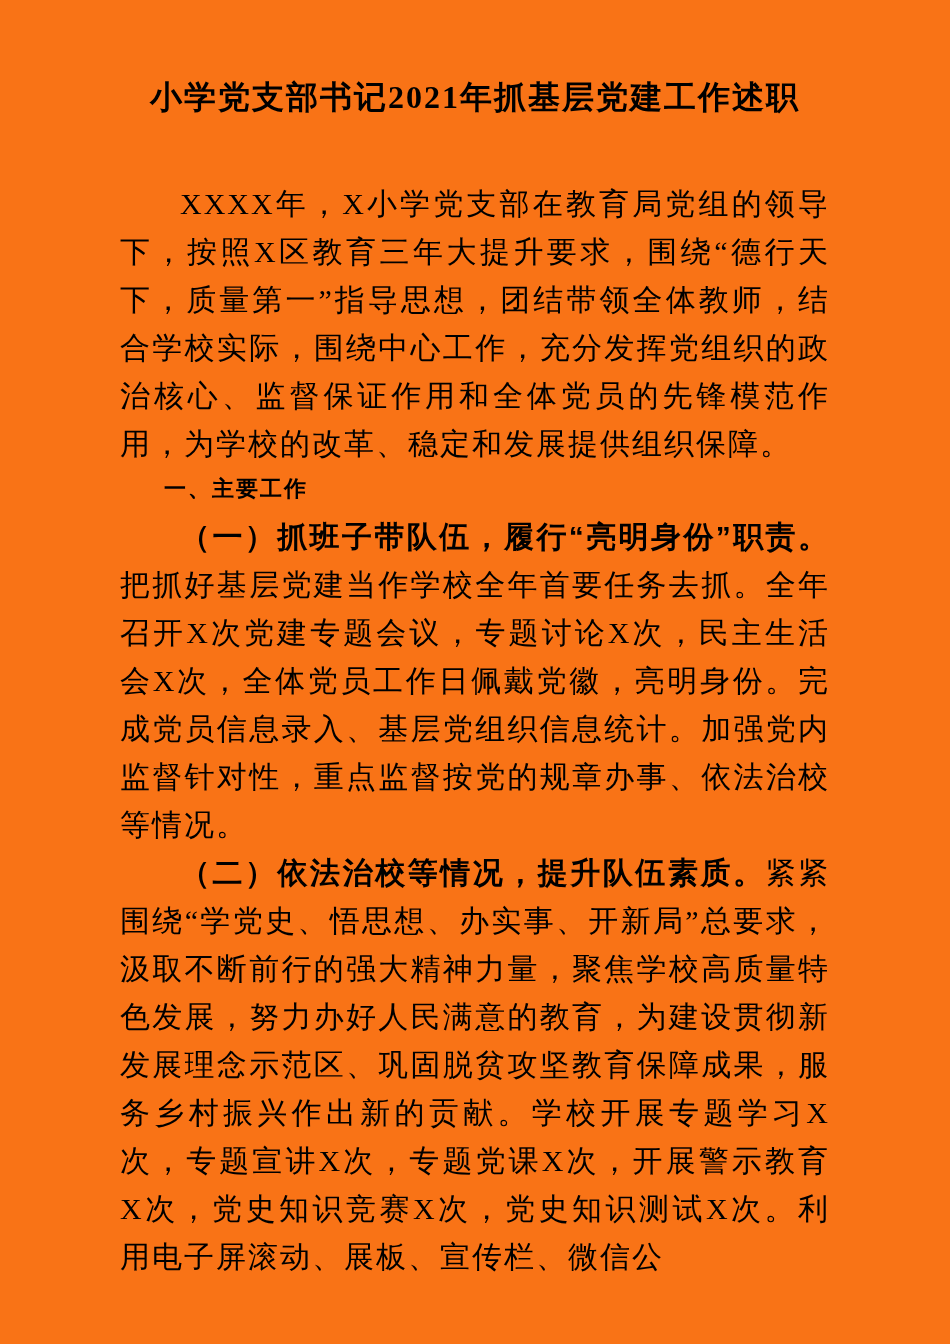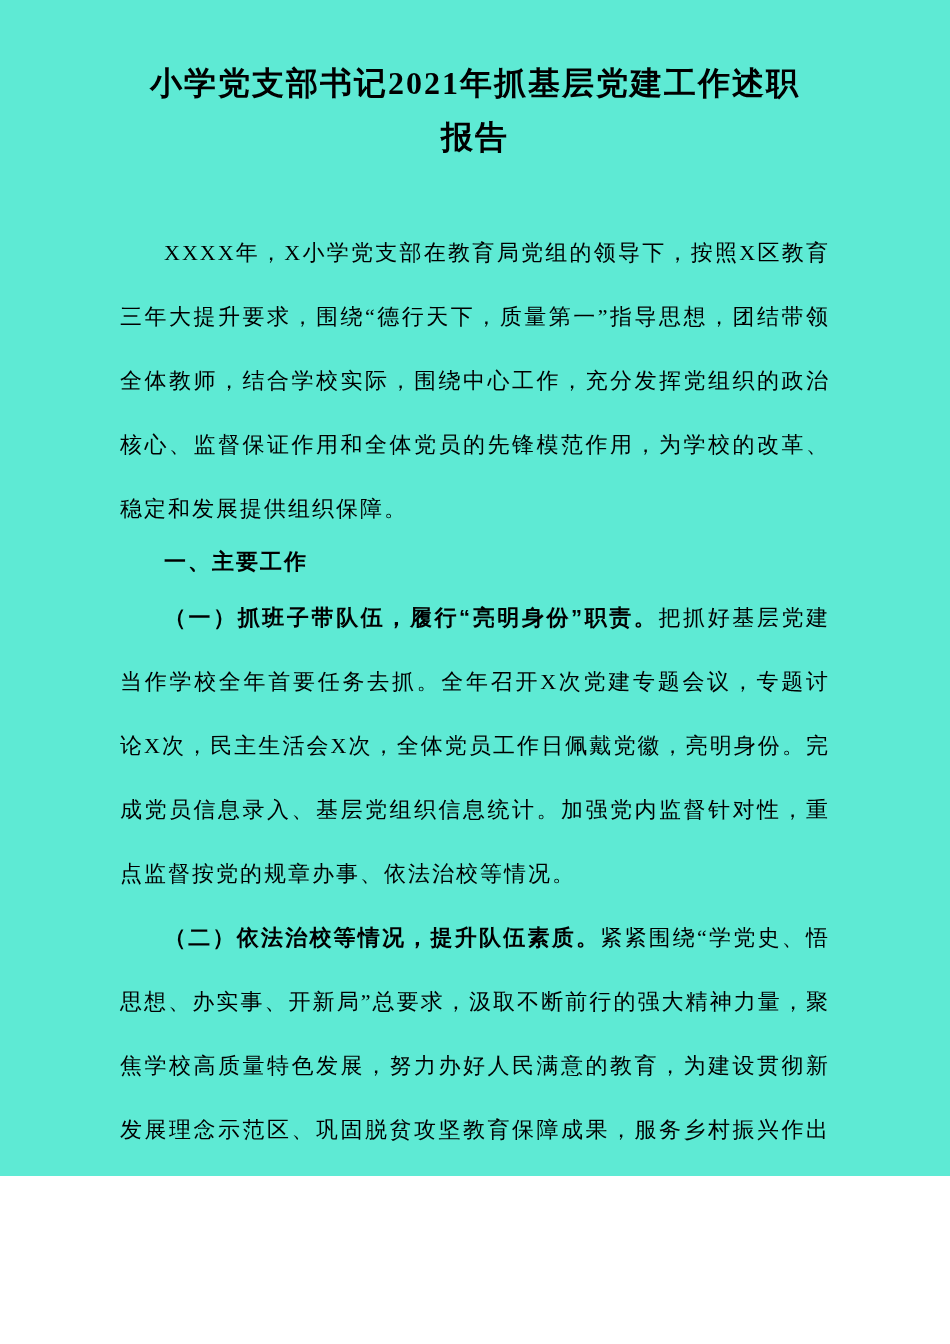--- a/index.html
+++ b/index.html
@@ -3,45 +3,45 @@
 <meta charset="utf-8">
 <style>
   html, body {
     margin: 0;
     padding: 0;
     background: #ffffff;
   }
   .page {
     position: relative;
     width: 950px;
-    height: 1176px;
+    height: 1344px;
     margin: 0 auto;
-    background: #5eead4;
+    background: #f97316;
     box-sizing: border-box;
-    padding: 56px 120px 40px 120px;
+    padding: 70px 120px 40px 120px;
     overflow: hidden;
     color: #000000;
     font-family: "Liberation Serif", "DejaVu Serif", serif;
   }
   .title {
     margin: 0 0 56px 0;
     font-size: 32px;
     font-weight: bold;
     text-align: center;
     line-height: 1.7;
     letter-spacing: 2px;
     font-family: "Liberation Serif", "DejaVu Serif", serif;
   }
   .title-line {
     display: block;
   }
   .para {
     margin: 0;
-    font-size: 22px;
-    line-height: 64px;
+    font-size: 30px;
+    line-height: 48px;
     letter-spacing: 2px;
     text-align: justify;
     text-indent: 2em;
     word-break: break-all;
   }
   .heading {
     margin: 0;
     font-size: 22px;
     line-height: 45px;
     letter-spacing: 2px;
@@ -54,21 +54,20 @@
     font-family: "Liberation Sans", "DejaVu Sans", sans-serif;
   }
 </style>
 </head>
 <body>
 
 <div class="page">
 
   <h1 class="title">
     <span class="title-line">小学党支部书记2021年抓基层党建工作述职</span>
-    <span class="title-line">报告</span>
   </h1>
 
   <p class="para">XXXX年，X小学党支部在教育局党组的领导下，按照X区教育三年大提升要求，围绕“德行天下，质量第一”指导思想，团结带领全体教师，结合学校实际，围绕中心工作，充分发挥党组织的政治核心、监督保证作用和全体党员的先锋模范作用，为学校的改革、稳定和发展提供组织保障。</p>
 
   <h2 class="heading">一、主要工作</h2>
 
   <p class="para"><span class="lead">（一）抓班子带队伍，履行“亮明身份”职责。</span><span>把抓好基层党建当作学校全年首要任务去抓。全年召开X次党建专题会议，专题讨论X次，民主生活会X次，全体党员工作日佩戴党徽，亮明身份。完成党员信息录入、基层党组织信息统计。加强党内监督针对性，重点监督按党的规章办事、依法治校等情况。</span></p>
 
   <p class="para"><span class="lead">（二）依法治校等情况，提升队伍素质。</span><span>紧紧围绕“学党史、悟思想、办实事、开新局”总要求，汲取不断前行的强大精神力量，聚焦学校高质量特色发展，努力办好人民满意的教育，为建设贯彻新发展理念示范区、巩固脱贫攻坚教育保障成果，服务乡村振兴作出新的贡献。学校开展专题学习X次，专题宣讲X次，专题党课X次，开展警示教育X次，党史知识竞赛X次，党史知识测试X次。利用电子屏滚动、展板、宣传栏、微信公</span></p>
 

